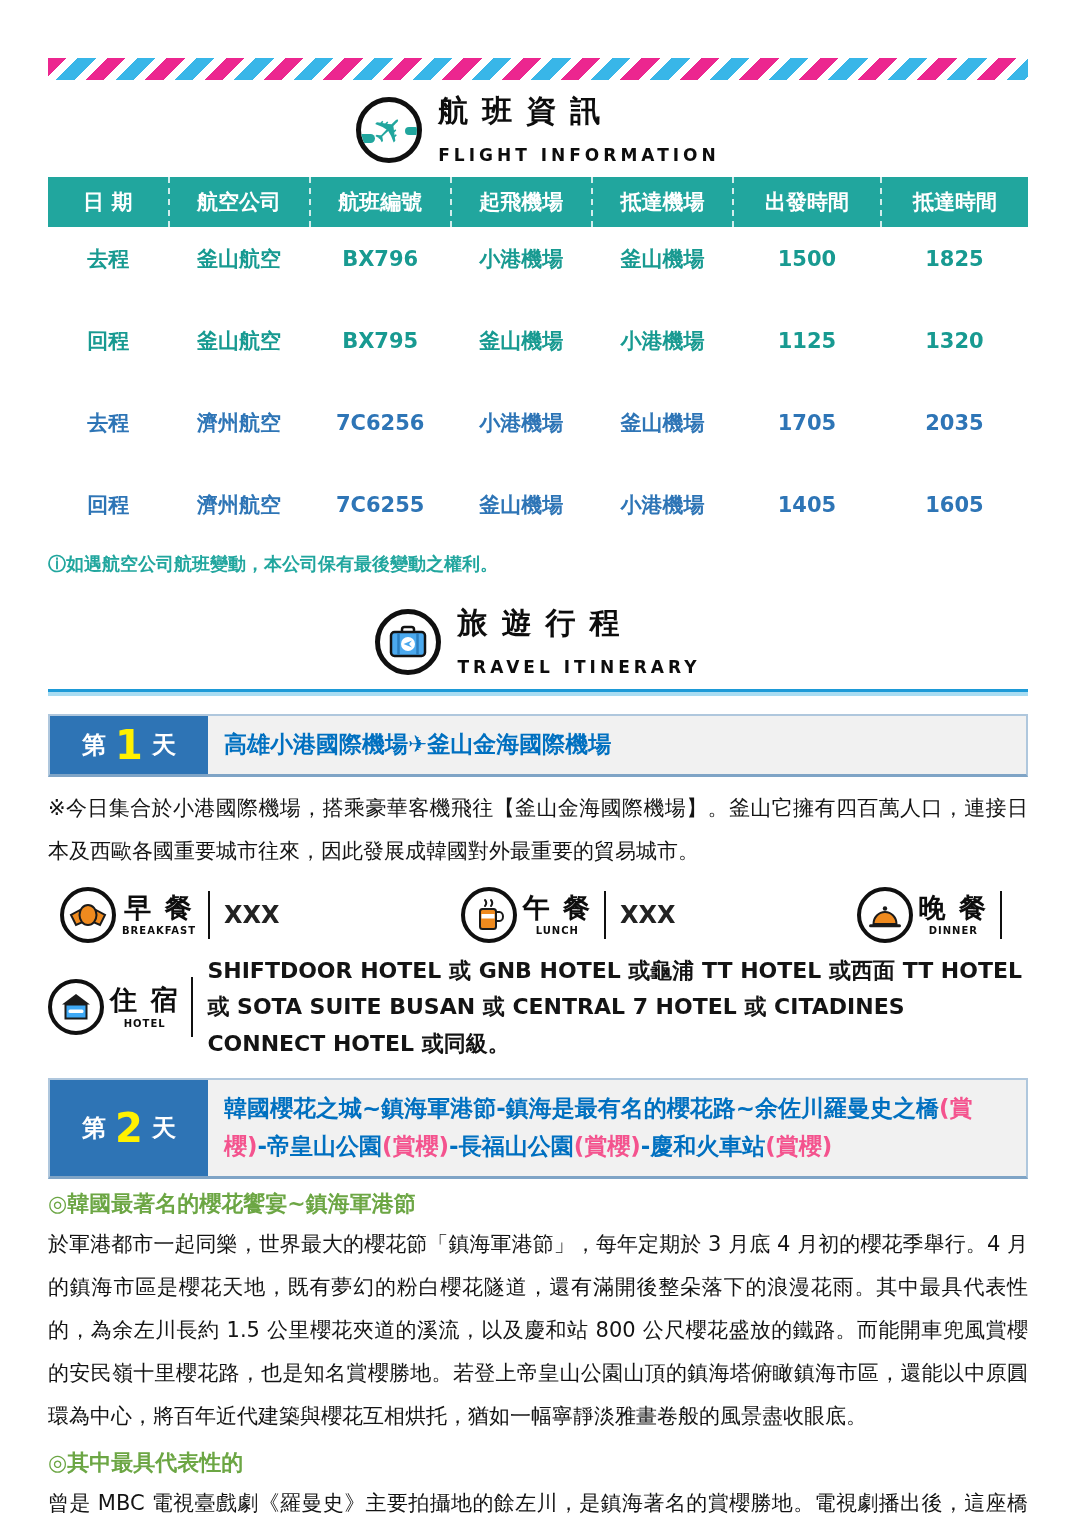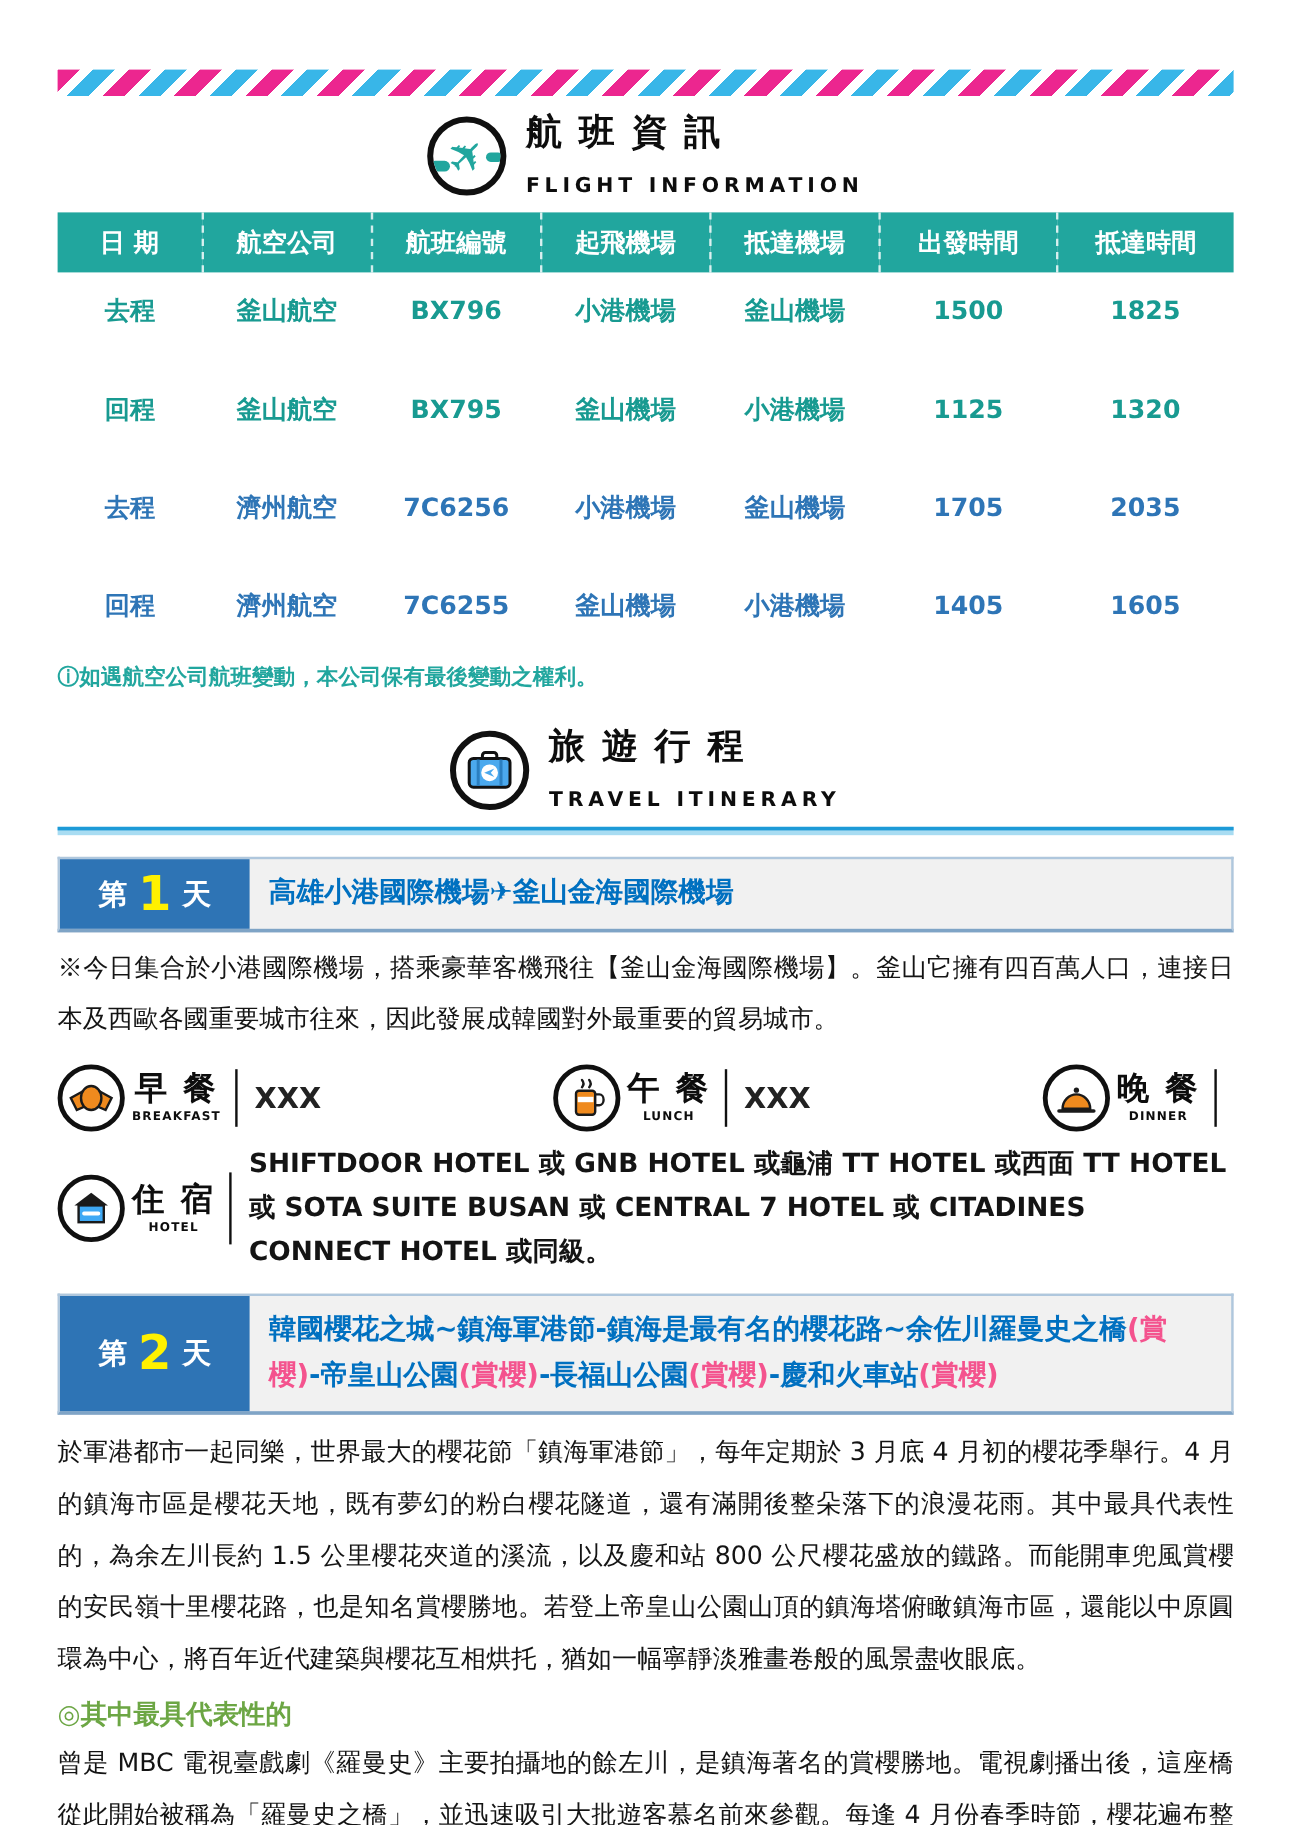--- a/index.html
+++ b/index.html
@@ -46,23 +46,23 @@
   
   .rule{height:7px;border-top:3px solid var(--rule-blue);background:var(--rule-light);margin:4px 0 18px;}
   
   .day-banner{display:flex;align-items:stretch;border:2px solid #AFC7DD;border-bottom:3px solid #7FA4C6;background:#F1F1F1;margin:4px 0 10px;}
   .day-badge{background:var(--day-blue);display:flex;align-items:center;justify-content:center;gap:9px;min-width:158px;padding:8px 10px;}
   .day-pre,.day-suf{color:#fff;font-size:24px;font-weight:800;}
   .day-num{color:var(--yellow);font-size:40px;font-weight:800;line-height:1;}
   .day-title{flex:1;padding:10px 16px;color:var(--title-blue);font-size:23px;font-weight:800;line-height:1.65;}
   .day-title .pink{color:var(--pink);}
   .body-text{font-size:21px;line-height:2.05;text-align:justify;color:#141414;font-weight:500;}
-  .day1-desc{margin:6px 0 14px;font-family:Liberation Mono, monospace;}
-  
-  .meals{display:flex;justify-content:space-between;align-items:center;margin:8px 0 6px;}
+  .day1-desc{margin:6px 0 14px;}
+  
+  .meals{display:flex;justify-content:space-between;align-items:center;margin:8px 12px 6px;}
   .meal{display:flex;align-items:center;}
   .meal-icon{width:56px;height:56px;border:4px solid #101010;border-radius:50%;background:#fff;
     display:flex;align-items:center;justify-content:center;flex:0 0 auto;}
   .meal-lab{margin-left:6px;text-align:center;}
   .meal-label{font-size:27px;font-weight:900;color:#0d0d0d;letter-spacing:2px;line-height:1.05;white-space:nowrap;}
   .meal-sub{font-size:10px;font-weight:700;color:#0d0d0d;letter-spacing:1px;margin-top:3px;}
   .vbar{width:2px;background:#101010;height:48px;margin:0 14px 0 12px;flex:0 0 auto;}
   .meal-val{font-size:24px;font-weight:600;color:#222;}
   .meal-val.small{font-size:22px;line-height:1.45;font-weight:600;}
   .hotel-row{display:flex;align-items:center;margin:10px 0 16px;}
@@ -250,16 +250,17 @@
 <div class="day-banner">
   <div class="day-badge">
     <span class="day-pre">第</span>
     <span class="day-num">2</span>
     <span class="day-suf">天</span>
   </div>
   <div class="day-title"><span class="blue">韓國櫻花之城~鎮海軍港節-鎮海是最有名的櫻花路~余佐川羅曼史之橋</span><span class="pink">(賞櫻)</span><span class="blue">-帝皇山公園</span><span class="pink">(賞櫻)</span><span class="blue">-長福山公園</span><span class="pink">(賞櫻)</span><span class="blue">-慶和火車站</span><span class="pink">(賞櫻)</span></div>
 </div>
 
 <div>
+    <div class="sec-heading">◎韓國最著名的櫻花饗宴~鎮海軍港節</div>
     <p class="body-text">於軍港都市一起同樂，世界最大的櫻花節「鎮海軍港節」，每年定期於 3 月底 4 月初的櫻花季舉行。4 月的鎮海市區是櫻花天地，既有夢幻的粉白櫻花隧道，還有滿開後整朵落下的浪漫花雨。其中最具代表性的，為余左川長約 1.5 公里櫻花夾道的溪流，以及慶和站 800 公尺櫻花盛放的鐵路。而能開車兜風賞櫻的安民嶺十里櫻花路，也是知名賞櫻勝地。若登上帝皇山公園山頂的鎮海塔俯瞰鎮海市區，還能以中原圓環為中心，將百年近代建築與櫻花互相烘托，猶如一幅寧靜淡雅畫卷般的風景盡收眼底。</p>
     <div class="sec-heading">◎其中最具代表性的</div>
     <p class="body-text">曾是 MBC 電視臺戲劇《羅曼史》主要拍攝地的餘左川，是鎮海著名的賞櫻勝地。電視劇播出後，這座橋從此開始被稱為「羅曼史之橋」，並迅速吸引大批遊客慕名前來參觀。每逢 4 月份春季時節，櫻花遍布整座城市，這也是鎮海被推選為最美麗的賞櫻勝地的主要原因，從各地遠道而來賞花的遊客聚集在櫻花樹下野餐的景象，也成為這裡更加亮眼的一道風景。</p>
   </div>
 
 </body></html>

